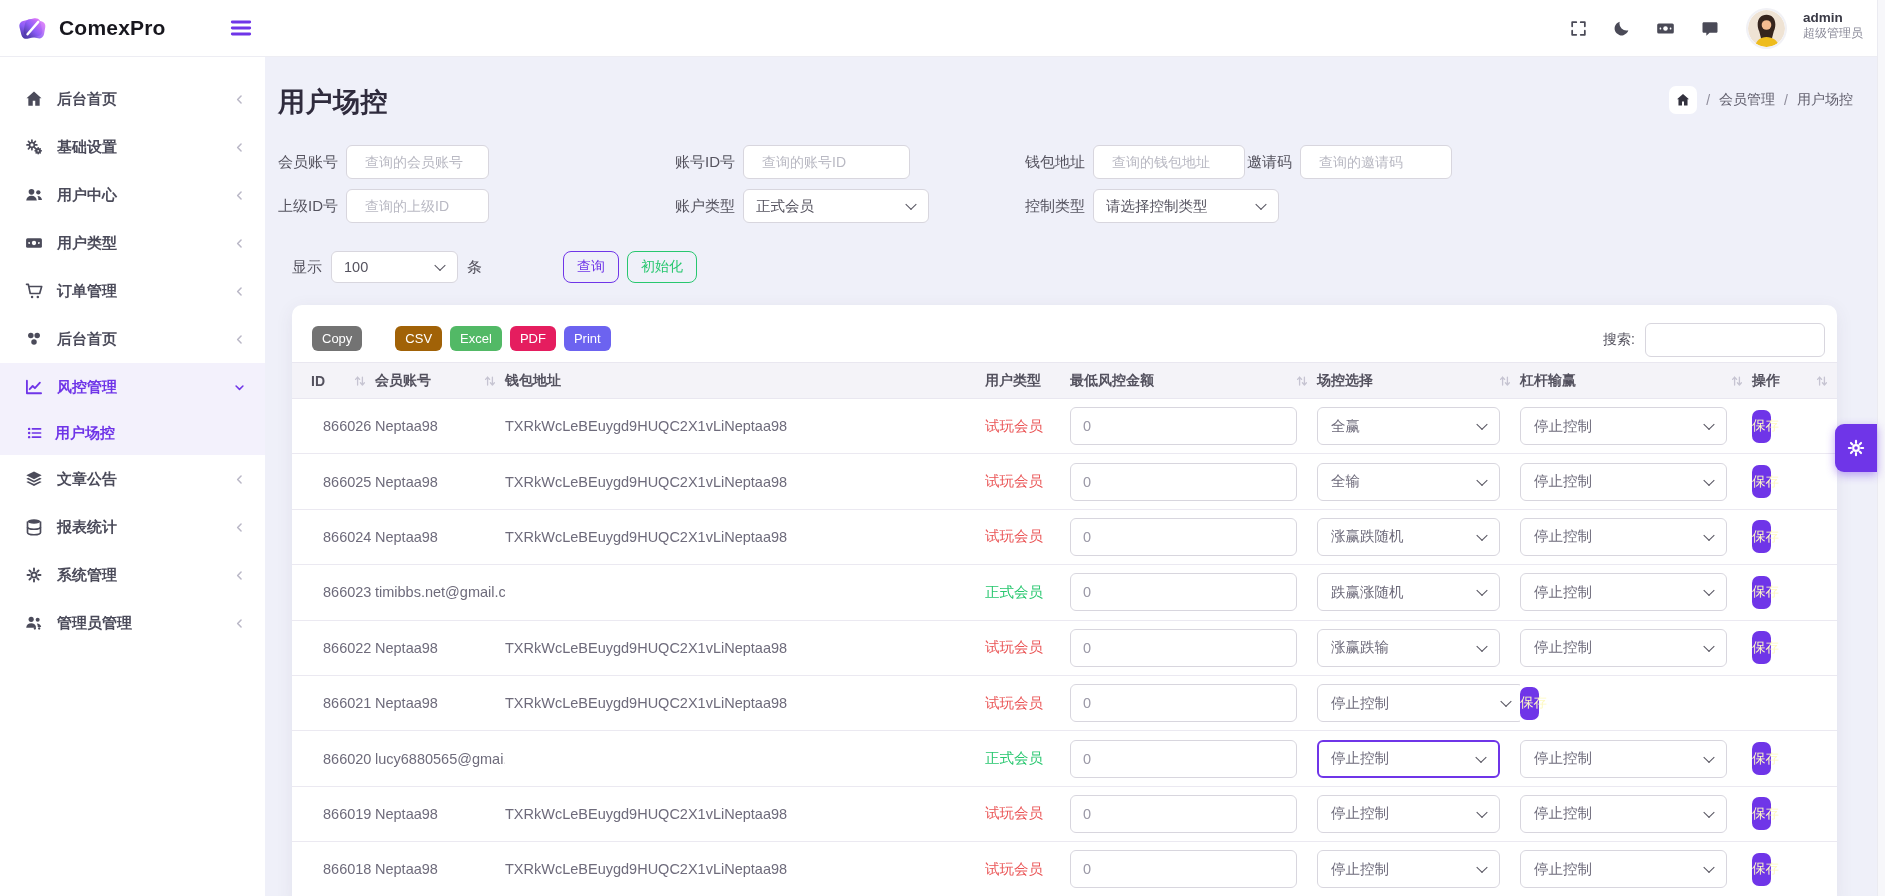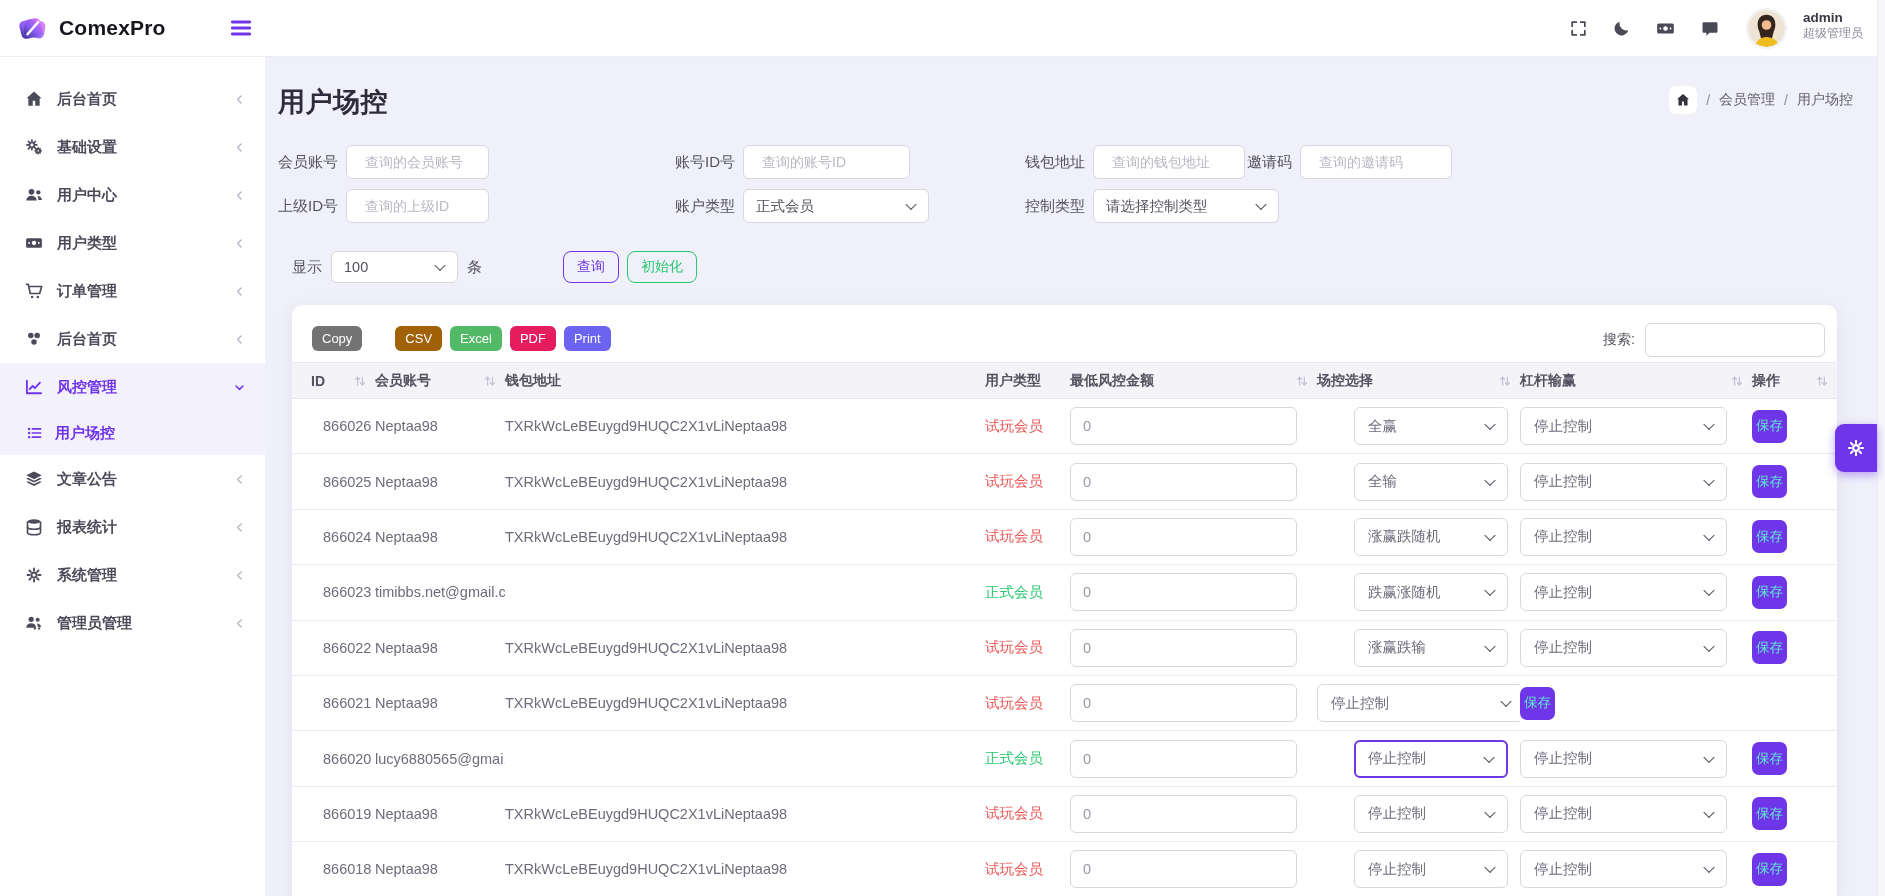--- a/index.html
+++ b/index.html
@@ -83,24 +83,24 @@
   .th:first-child{padding-left:19px;}
   .sort-ic{margin-left:auto;margin-right:8px;color:#c6c4d2;flex:0 0 auto;}
   .t-body{position:absolute;left:0;top:94px;width:1545px;}
   .t-row{height:55.4px;border-bottom:1px solid var(--line);align-items:center;}
   .td{font-size:14.5px;color:var(--txt-soft);white-space:nowrap;overflow:hidden;}
   .td-id{padding-left:31px;}
   .td-type.danger{color:var(--danger);}
   .td-type.success{color:var(--success);}
   .amt{width:227px;height:38px;border:1px solid var(--border);border-radius:6px;padding:0 12px;font-size:14.5px;color:#9a98a6;font-family:inherit;outline:none;background:#fff;}
   .sel{position:relative;height:38px;border:1px solid var(--border);border-radius:6px;background:#fff;display:flex;align-items:center;padding:0 30px 0 13px;font-size:14.5px;color:var(--txt-soft);cursor:pointer;}
-  .sel-scene{width:154px;margin-left:37px;}
+  .sel-scene{width:183px;}
   .sel-lever{width:207px;}
   .sel.focused{border:2px solid var(--primary);padding-left:12px;}
-  .save{width:35px;height:33px;border:none;border-radius:7px;background:var(--primary);color:#5eead4;font-size:13.5px;font-family:Liberation Mono, monospace;cursor:pointer;}
+  .save{width:19px;height:33px;border:none;border-radius:7px;background:var(--primary);color:#fef9c3;font-size:13.5px;font-family:Liberation Mono, monospace;cursor:pointer;}
 
   
   .scroll-strip{position:absolute;right:0;top:0;width:8px;height:896px;background:#f7f7fa;border-left:1px solid #ebebf1;z-index:6;}
   .float-gear{position:absolute;right:8px;top:424px;width:42px;height:48px;background:var(--primary);border-radius:9px 0 0 9px;display:flex;align-items:center;justify-content:center;color:#fff;cursor:pointer;box-shadow:0 3px 10px rgba(111,53,232,.45);z-index:7;}
 </style>
 </head>
 <body>
 
 <div class="topbar">
   <div class="brand">

